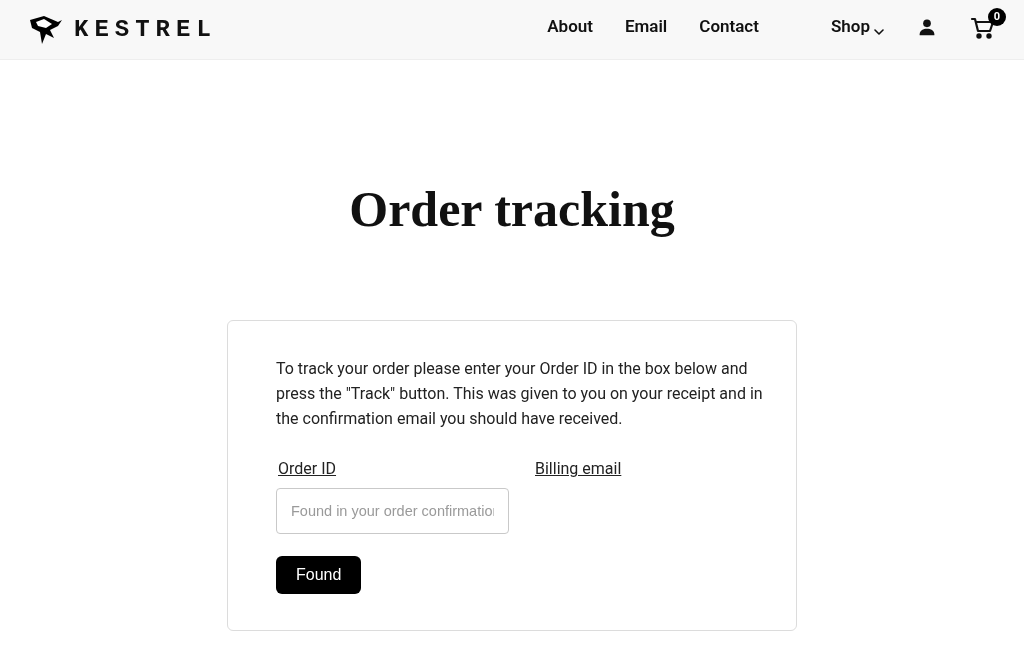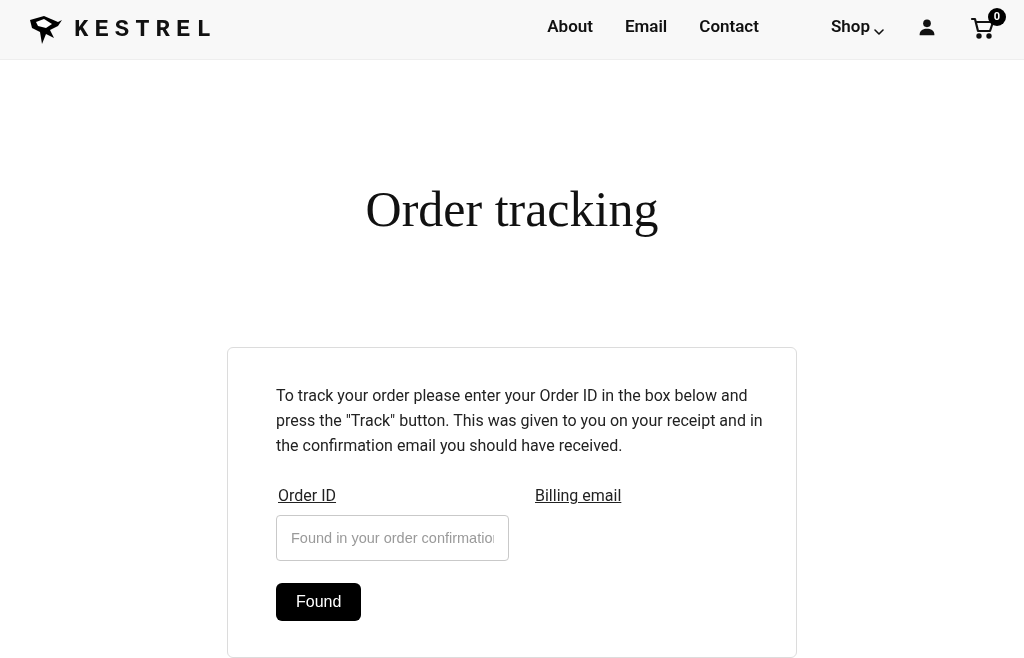--- a/index.html
+++ b/index.html
@@ -76,24 +76,24 @@
   }
 
   .main {
     padding-top: 120px;
     display:flex;
     flex-direction:column;
     align-items:center;
   }
   .page-title {
     font-family: Georgia, "Times New Roman", serif;
-    font-weight: 400;
+    font-weight: 700;
     font-size: 50px;
     color:#111;
-    margin-bottom: 109px;
+    margin-bottom: 82px;
   }
   .card {
     width: 570px;
     border: 1px solid #dcdcdc;
     border-radius: 6px;
     padding: 36px 30px 36px 48px;
   }
   .card-desc {
     font-size: 16px;
     line-height: 1.55;

